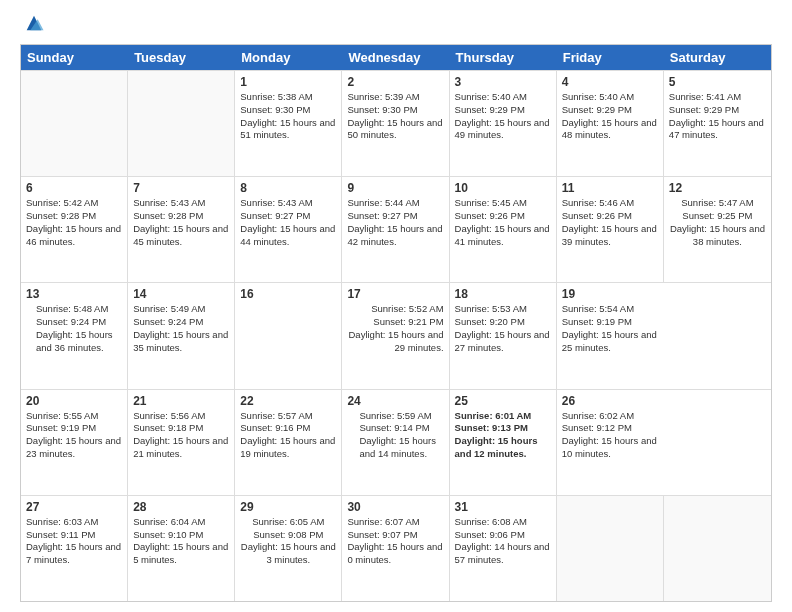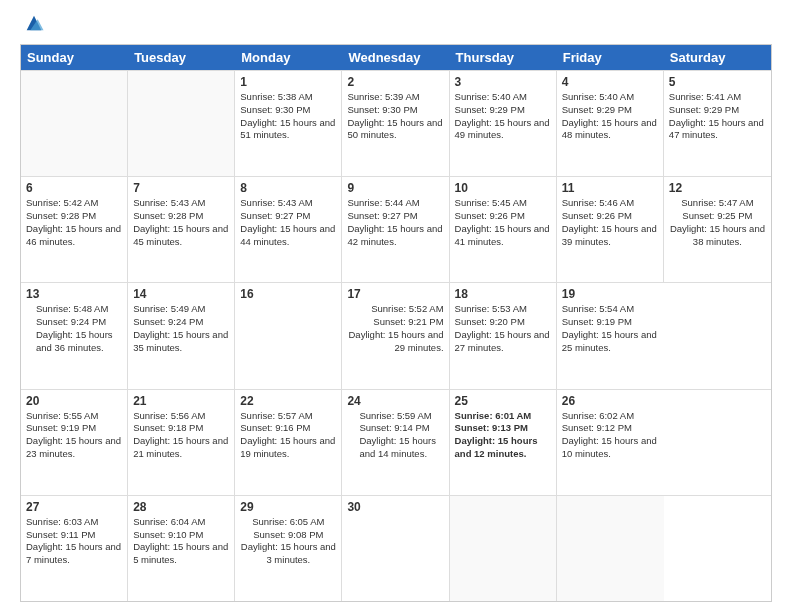--- a/index.html
+++ b/index.html
@@ -308,19 +308,28 @@
 Daylight: 15 hours and 5 minutes.</div>
           </div>
           <div class="cal-cell">
             <div class="day-number">29</div>
             <div class="day-info" style="white-space: pre-line; text-align: center;">Sunrise: 6:05 AM
 Sunset: 9:08 PM
 Daylight: 15 hours and 3 minutes.</div>
           </div>
           <div class="cal-cell">
             <div class="day-number">30</div>
+            <div class="day-info" style="white-space: pre-line;">Sunrise: 6:07 AM
+Sunset: 9:07 PM
+Daylight: 15 hours and 0 minutes.</div>
+          </div>
+          <div class="cal-cell">
+            <div class="day-number">31</div>
+            <div class="day-info" style="white-space: pre-line;">Sunrise: 6:08 AM
+Sunset: 9:06 PM
+Daylight: 14 hours and 57 minutes.</div>
           </div>
           <div class="cal-cell empty"></div>
           <div class="cal-cell empty"></div>
         </div>
       </div>
   </div>
 </div>
 
 </body></html>

